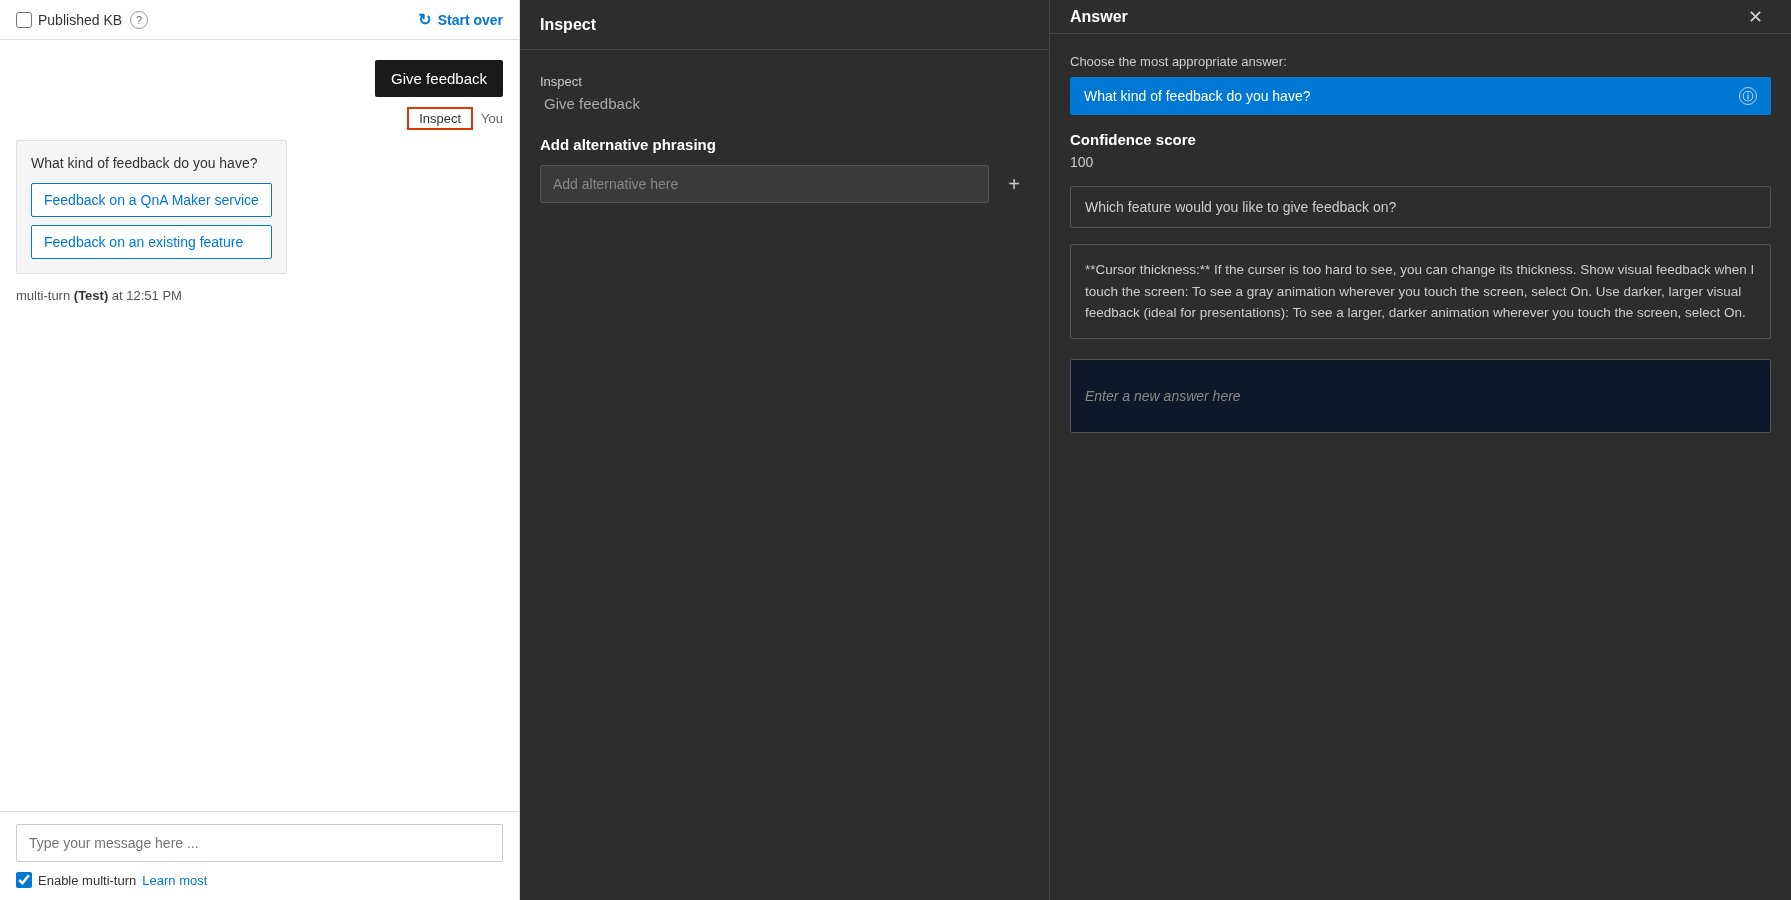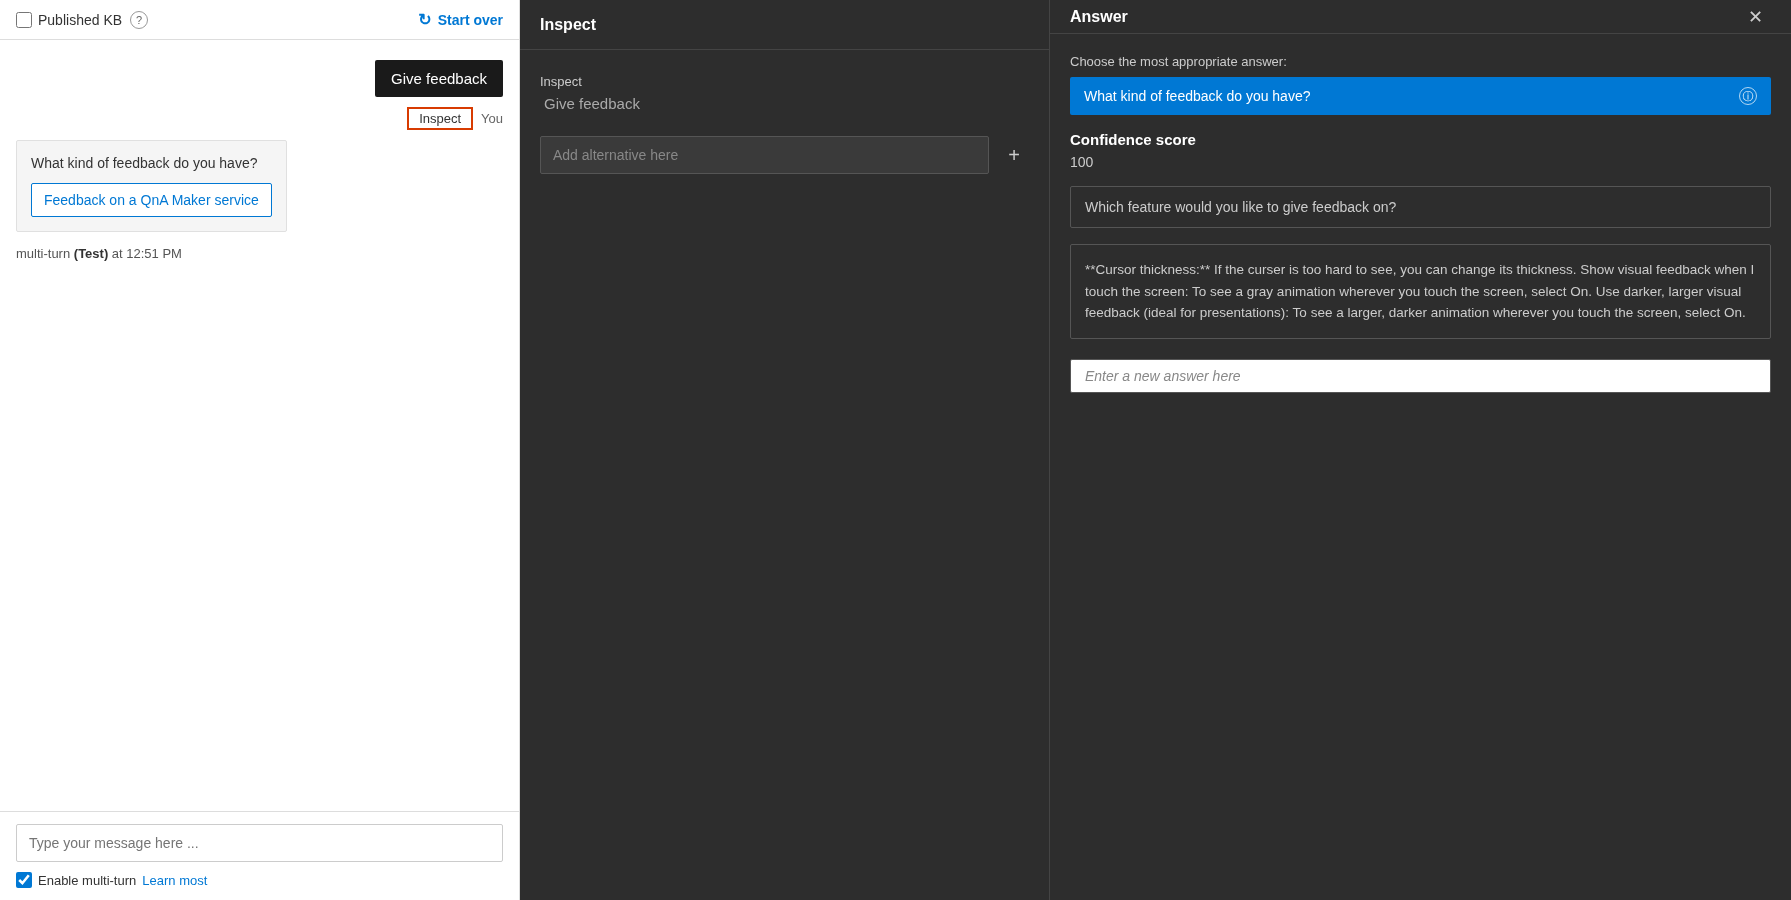--- a/index.html
+++ b/index.html
@@ -346,24 +346,24 @@
       border-radius: 2px;
       padding: 14px;
       color: #ccc;
       font-size: 13.5px;
       line-height: 1.6;
       background: transparent;
     }
     .new-answer-input {
       border: 1px solid #555;
       border-radius: 2px;
-      padding: 8px 14px;
+      padding: 28px 14px;
       color: #888;
       font-size: 14px;
-      background: #ffffff;
+      background: #0f172a;
       width: 100%;
       outline: none;
       margin-top: 4px;
     }
     .new-answer-input::placeholder { color: #888; font-style: italic; }
   </style>
 </head>
 <body>
 
 <div class="left-panel">
@@ -385,20 +385,21 @@
     <div class="chat-messages">
       <div class="give-feedback-bubble">Give feedback</div>
       <div class="inspect-you-row">
         <button class="inspect-btn">Inspect</button>
         <span class="you-label">You</span>
       </div>
 
       <div class="bot-response-card">
         <div class="bot-question">What kind of feedback do you have?</div>
         <button class="suggestion-btn">Feedback on a QnA Maker service</button>
+        <button class="suggestion-btn">Feedback on an existing feature</button>
       </div>
 
       <div class="multi-turn-text">
         <span>multi-turn </span><strong>(Test)</strong><span> at 12:51 PM</span>
       </div>
     </div>
 
     <div class="chat-input-area">
       <input class="chat-input" type="text" placeholder="Type your message here ..." style="">
       <div class="enable-row">
@@ -411,20 +412,21 @@
 </div>
 
 <div class="middle-panel">
   <div class="middle-header">
     <span class="middle-header-title">Inspect</span>
   </div>
   <div class="middle-content">
     <div class="section-label">Inspect</div>
     <div class="question-value">Give feedback</div>
 
+    <div class="alt-phrasing-label">Add alternative phrasing</div>
     <div class="alt-input-row">
       <input class="alt-input" type="text" placeholder="Add alternative here" style="">
       <button class="add-btn">+</button>
     </div>
   </div>
 </div>
 
 <div class="right-panel">
   <div class="right-header">
     <span class="right-header-title">Answer</span>

